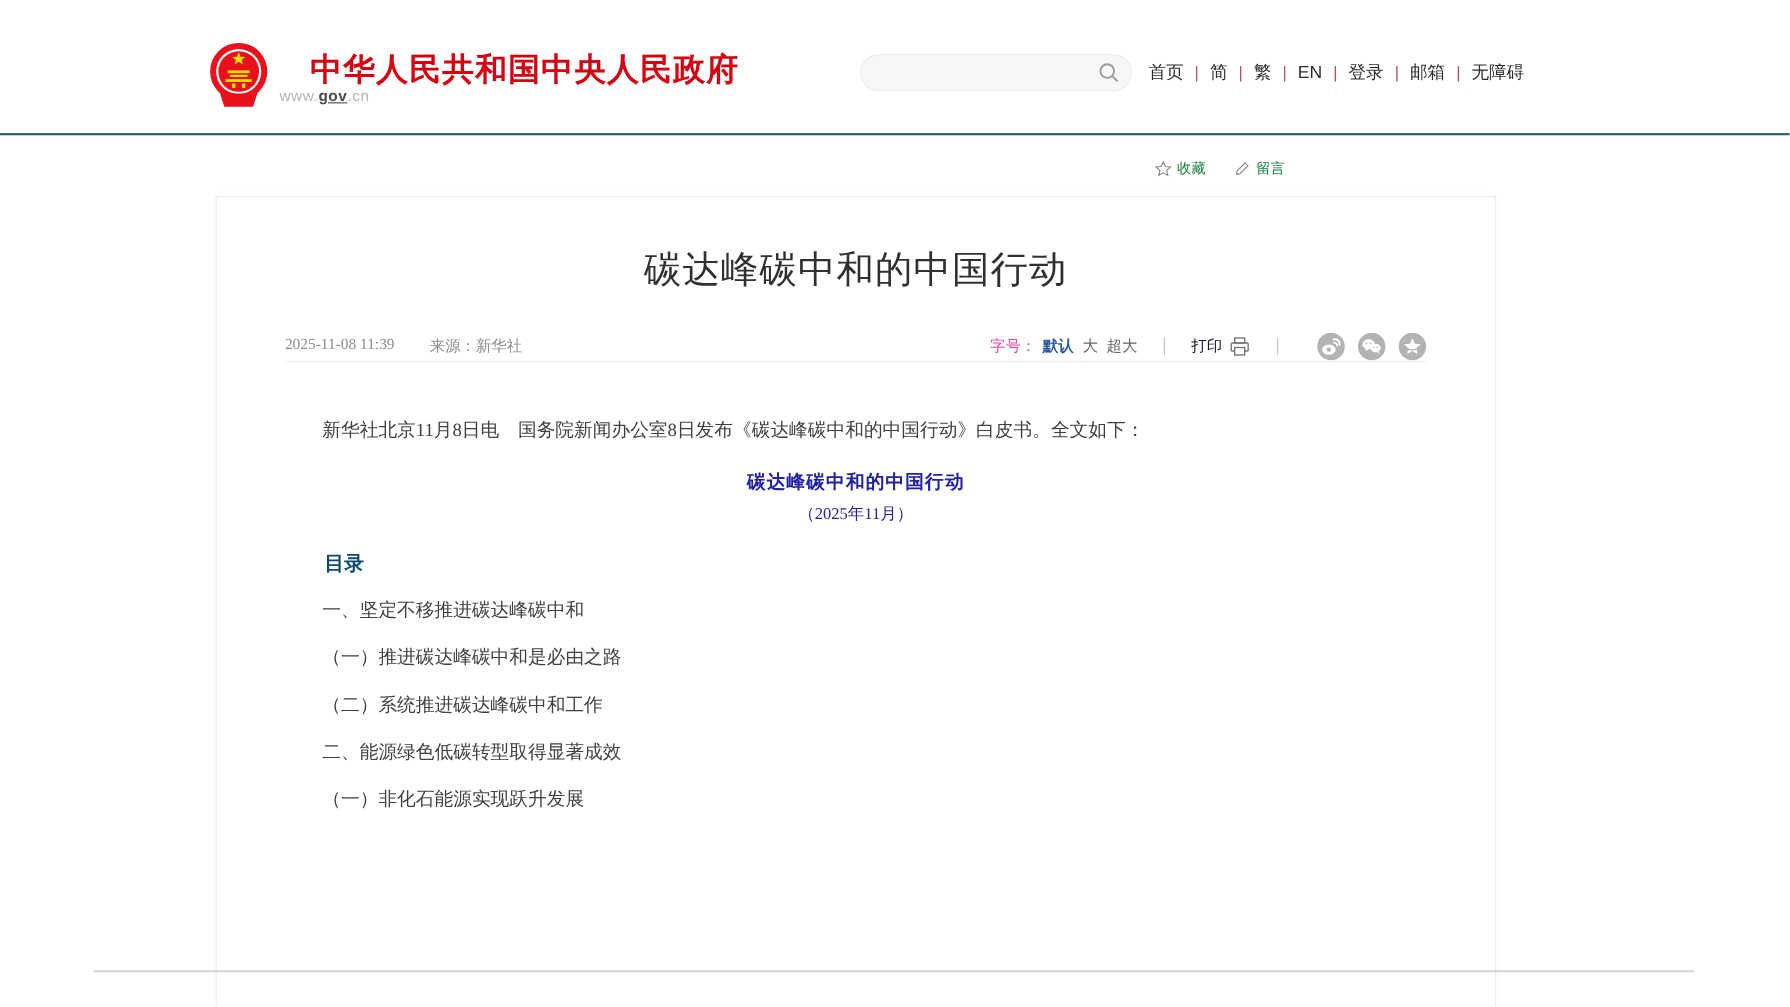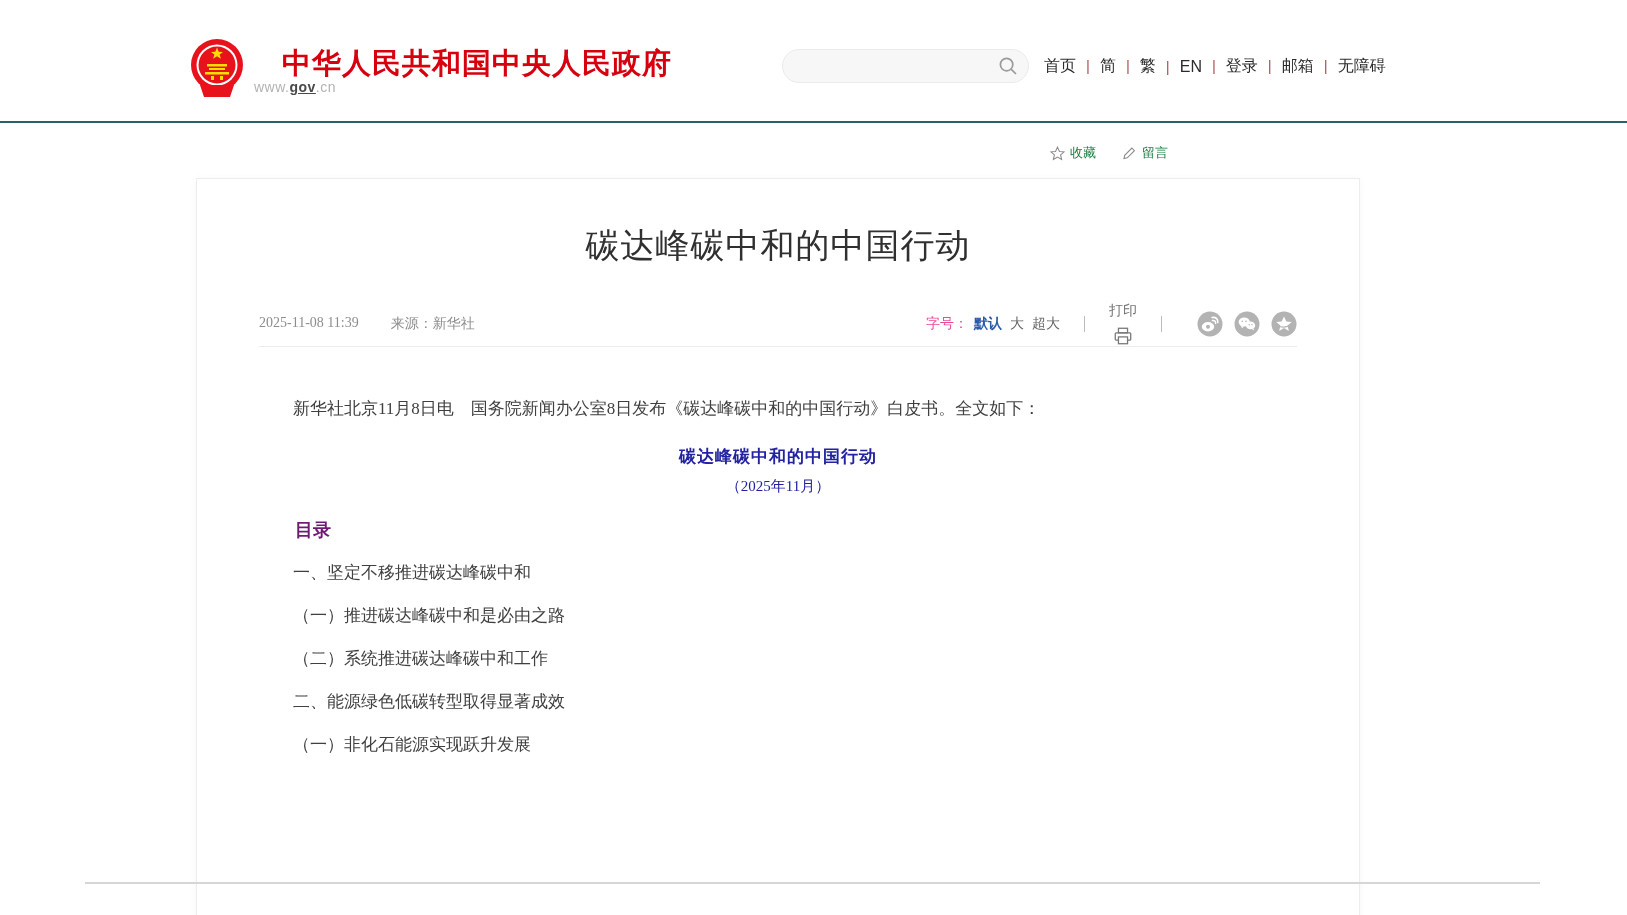--- a/index.html
+++ b/index.html
@@ -37,30 +37,30 @@
     letter-spacing:1px;line-height:1.2;}
   .meta{display:flex;justify-content:space-between;align-items:center;margin-top:36px;
     border-bottom:1px solid #ececec;font-size:14px;color:#999;}
   .meta-left{display:flex;gap:32px;font-family:"Liberation Serif","DejaVu Serif",serif;color:#8d8d8d;}
   .meta-right{display:flex;align-items:center;color:#777;}
   .fs-label{margin-right:6px;color:#ec4899;}
   .font-sizes{display:flex;gap:8px;align-items:flex-end;}
   .fs{cursor:pointer;color:#666;text-decoration:none;}
   .fs:first-child{color:#2B5AA7;font-weight:bold;}
   .sep{display:inline-block;width:1px;height:16px;background:#bbb;margin:0 24px;}
-  .print{display:flex;align-items:center;gap:6px;color:#737373;cursor:pointer;text-decoration:none;flex-direction:column;}
+  .print{display:flex;align-items:center;gap:6px;color:#0f172a;cursor:pointer;text-decoration:none;}
   .share{display:inline-block;width:26px;height:26px;margin-left:11px;cursor:pointer;}
 
   .article-body{font-family:"Liberation Serif","DejaVu Serif",serif;color:#3f3f3f;font-size:17px;}
   .intro{margin:50px 0 0 0;text-indent:2em;line-height:1.4;}
   .doc-head{text-align:center;color:#2222A2;}
   .doc-title{margin:26px 0 0 0;font-weight:bold;font-size:17px;line-height:20px;letter-spacing:1px;}
   .doc-line{margin:9px 0 0 0;font-size:15px;line-height:20px;}
   .doc-line.spaced{letter-spacing:7px;}
-  .toc-title{margin:24px 0 0 0;text-indent:2em;font-weight:bold;font-size:18px;line-height:20px;color:#701a75;}
+  .toc-title{margin:24px 0 0 0;text-indent:2em;font-weight:bold;font-size:18px;line-height:20px;color:#0c4a6e;}
   .toc{margin-top:23px;}
   .toc-item{margin:0 0 23px 0;text-indent:2em;font-size:17px;line-height:20px;color:#404040;}
 
   .bottom-line{position:absolute;left:85px;top:882px;width:1455px;height:2px;background:#d6d6d6;z-index:5;}
 </style>
 </head>
 <body>
 
 <div class="page">
 

